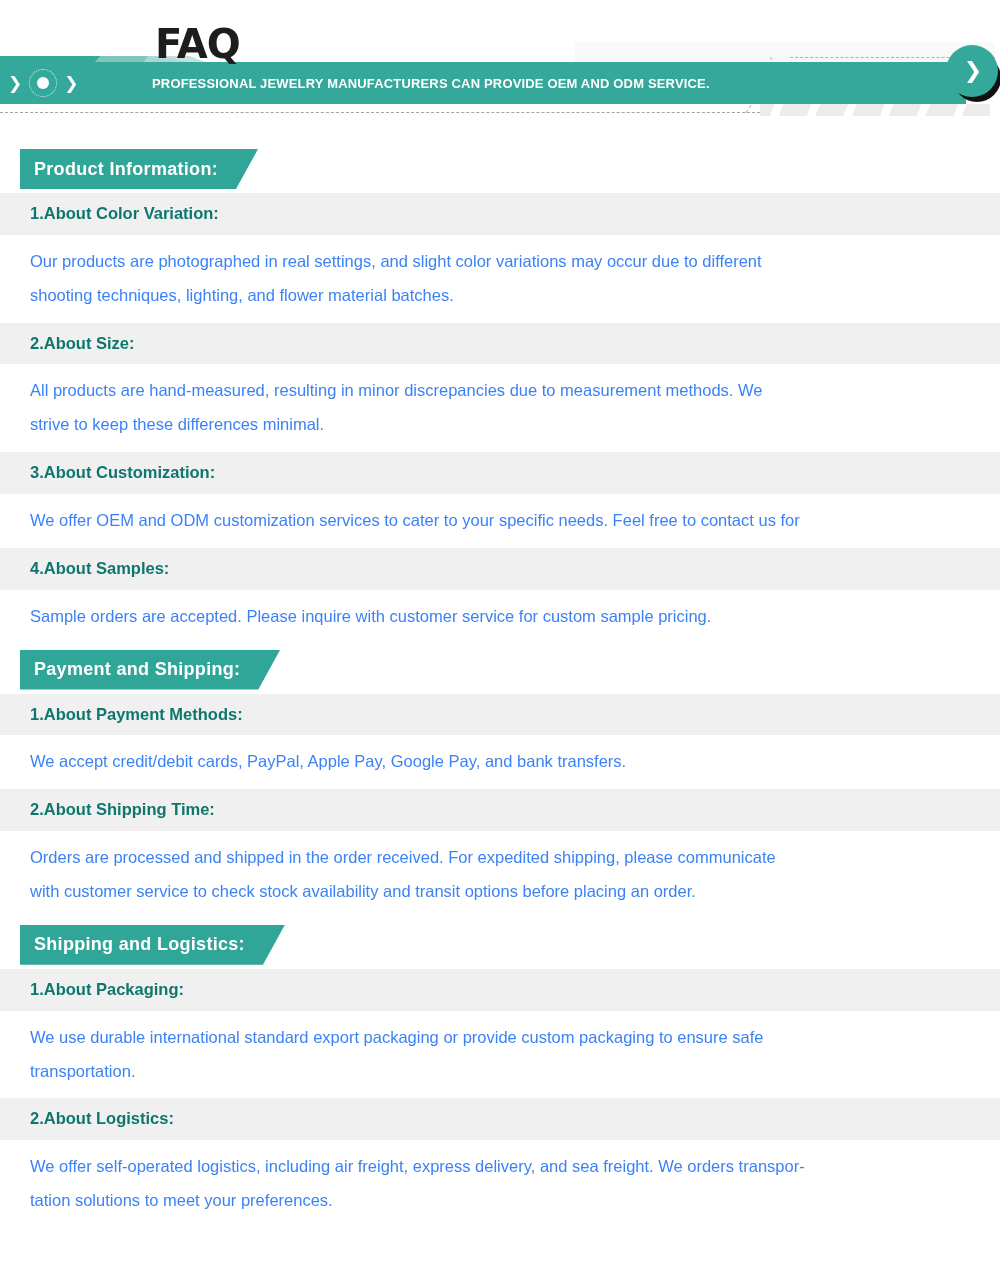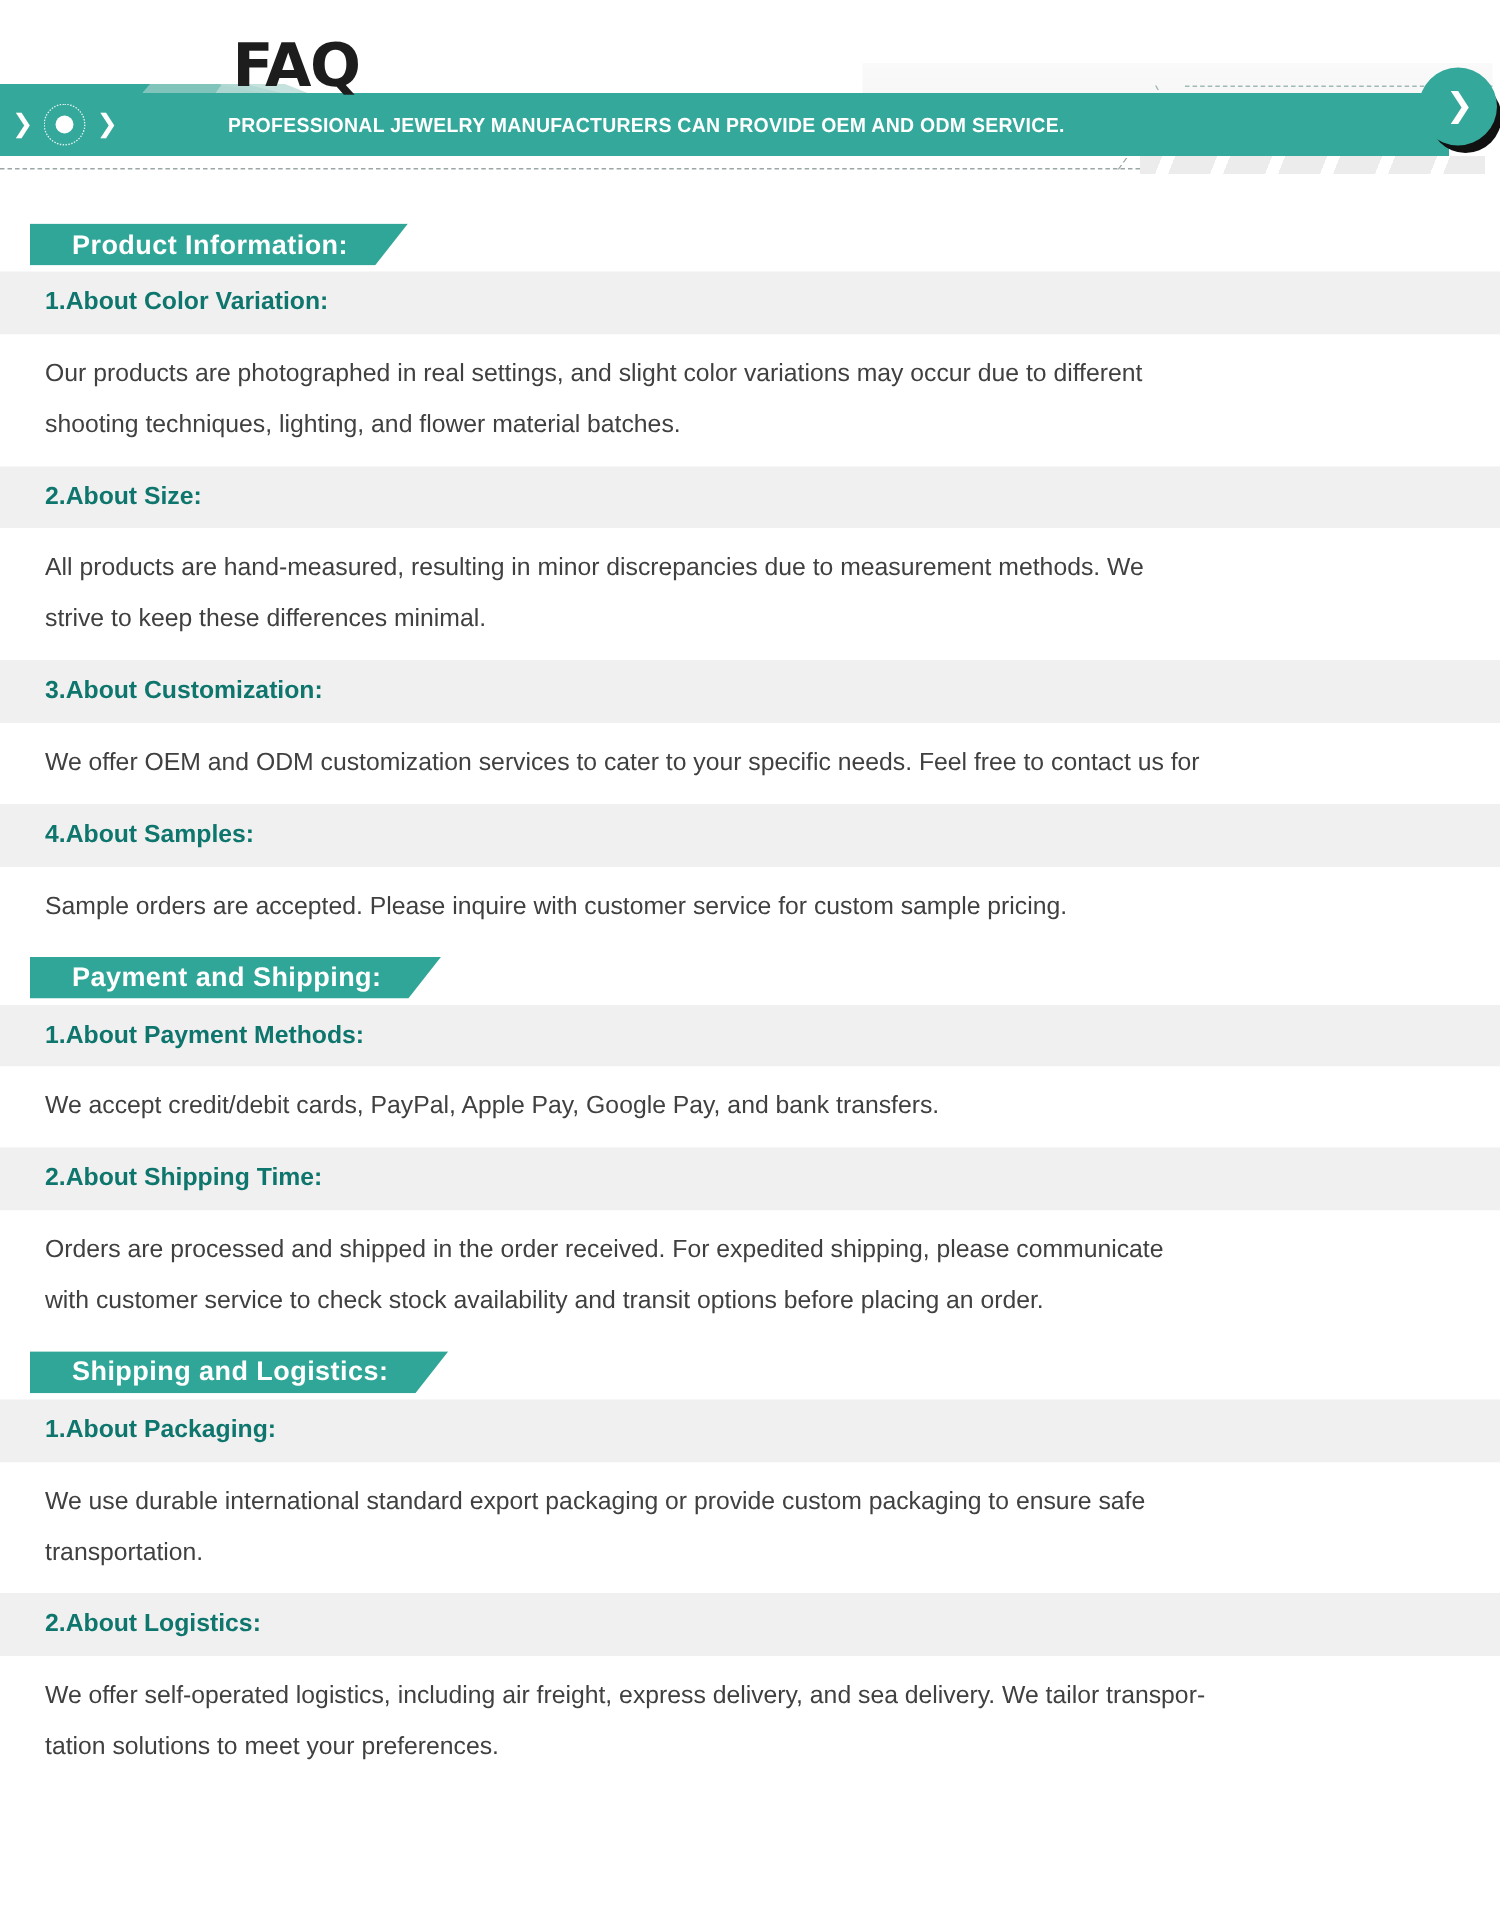--- a/index.html
+++ b/index.html
@@ -215,24 +215,24 @@
     font-weight: bold;
     font-family: "DejaVu Sans", sans-serif;
     line-height: 1;
     margin-left: 2px;
   }
 
   
   .section-badge {
     position: relative;
     margin: 0 0 0 20px;
-    height: 28px;
+    height: 40px;
     display: inline-flex;
     align-items: center;
-    padding: 0 40px 0 28px;
+    padding: 0 40px 0 14px;
     background: #2fa698;
     color: #ffffff;
     font-size: 18px;
     font-weight: bold;
     letter-spacing: .3px;
     clip-path: polygon(0 0, 100% 0, calc(100% - 22px) 100%, 0 100%);
   }
   .badge-wrap {
     padding-top: 6px;
     padding-bottom: 4px;
@@ -245,21 +245,21 @@
     padding: 9px 30px 9px 30px;
     font-size: 16.5px;
     font-weight: bold;
     color: #0f766e;
     line-height: 1.45;
   }
   .qa-a {
     background: #ffffff;
     padding: 10px 30px 10px 30px;
     font-size: 16.5px;
-    color: #404040;
+    color: #3b82f6;
     line-height: 2.05;
   }
   .qa-a .ln { display: block; }
 </style>
 </head>
 <body>
 
 <div class="banner">
   <div class="banner-panel"></div>
   <div class="banner-stripes"></div>
@@ -321,16 +321,16 @@
       <span class="ln">with customer service to check stock availability and transit options before placing an order.</span>
     </div>
     <div class="badge-wrap"><div class="section-badge">Shipping and Logistics:</div></div>
     <div class="qa-q">1.About Packaging:</div>
     <div class="qa-a">
       <span class="ln">We use durable international standard export packaging or provide custom packaging to ensure safe</span>
       <span class="ln">transportation.</span>
     </div>
     <div class="qa-q">2.About Logistics:</div>
     <div class="qa-a">
-      <span class="ln">We offer self-operated logistics, including air freight, express delivery, and sea delivery. We tailor transpor-</span>
+      <span class="ln">We offer self-operated logistics, including air freight, express delivery, and sea freight. We orders transpor-</span>
       <span class="ln">tation solutions to meet your preferences.</span>
     </div>
   </div>
 
 </body></html>

